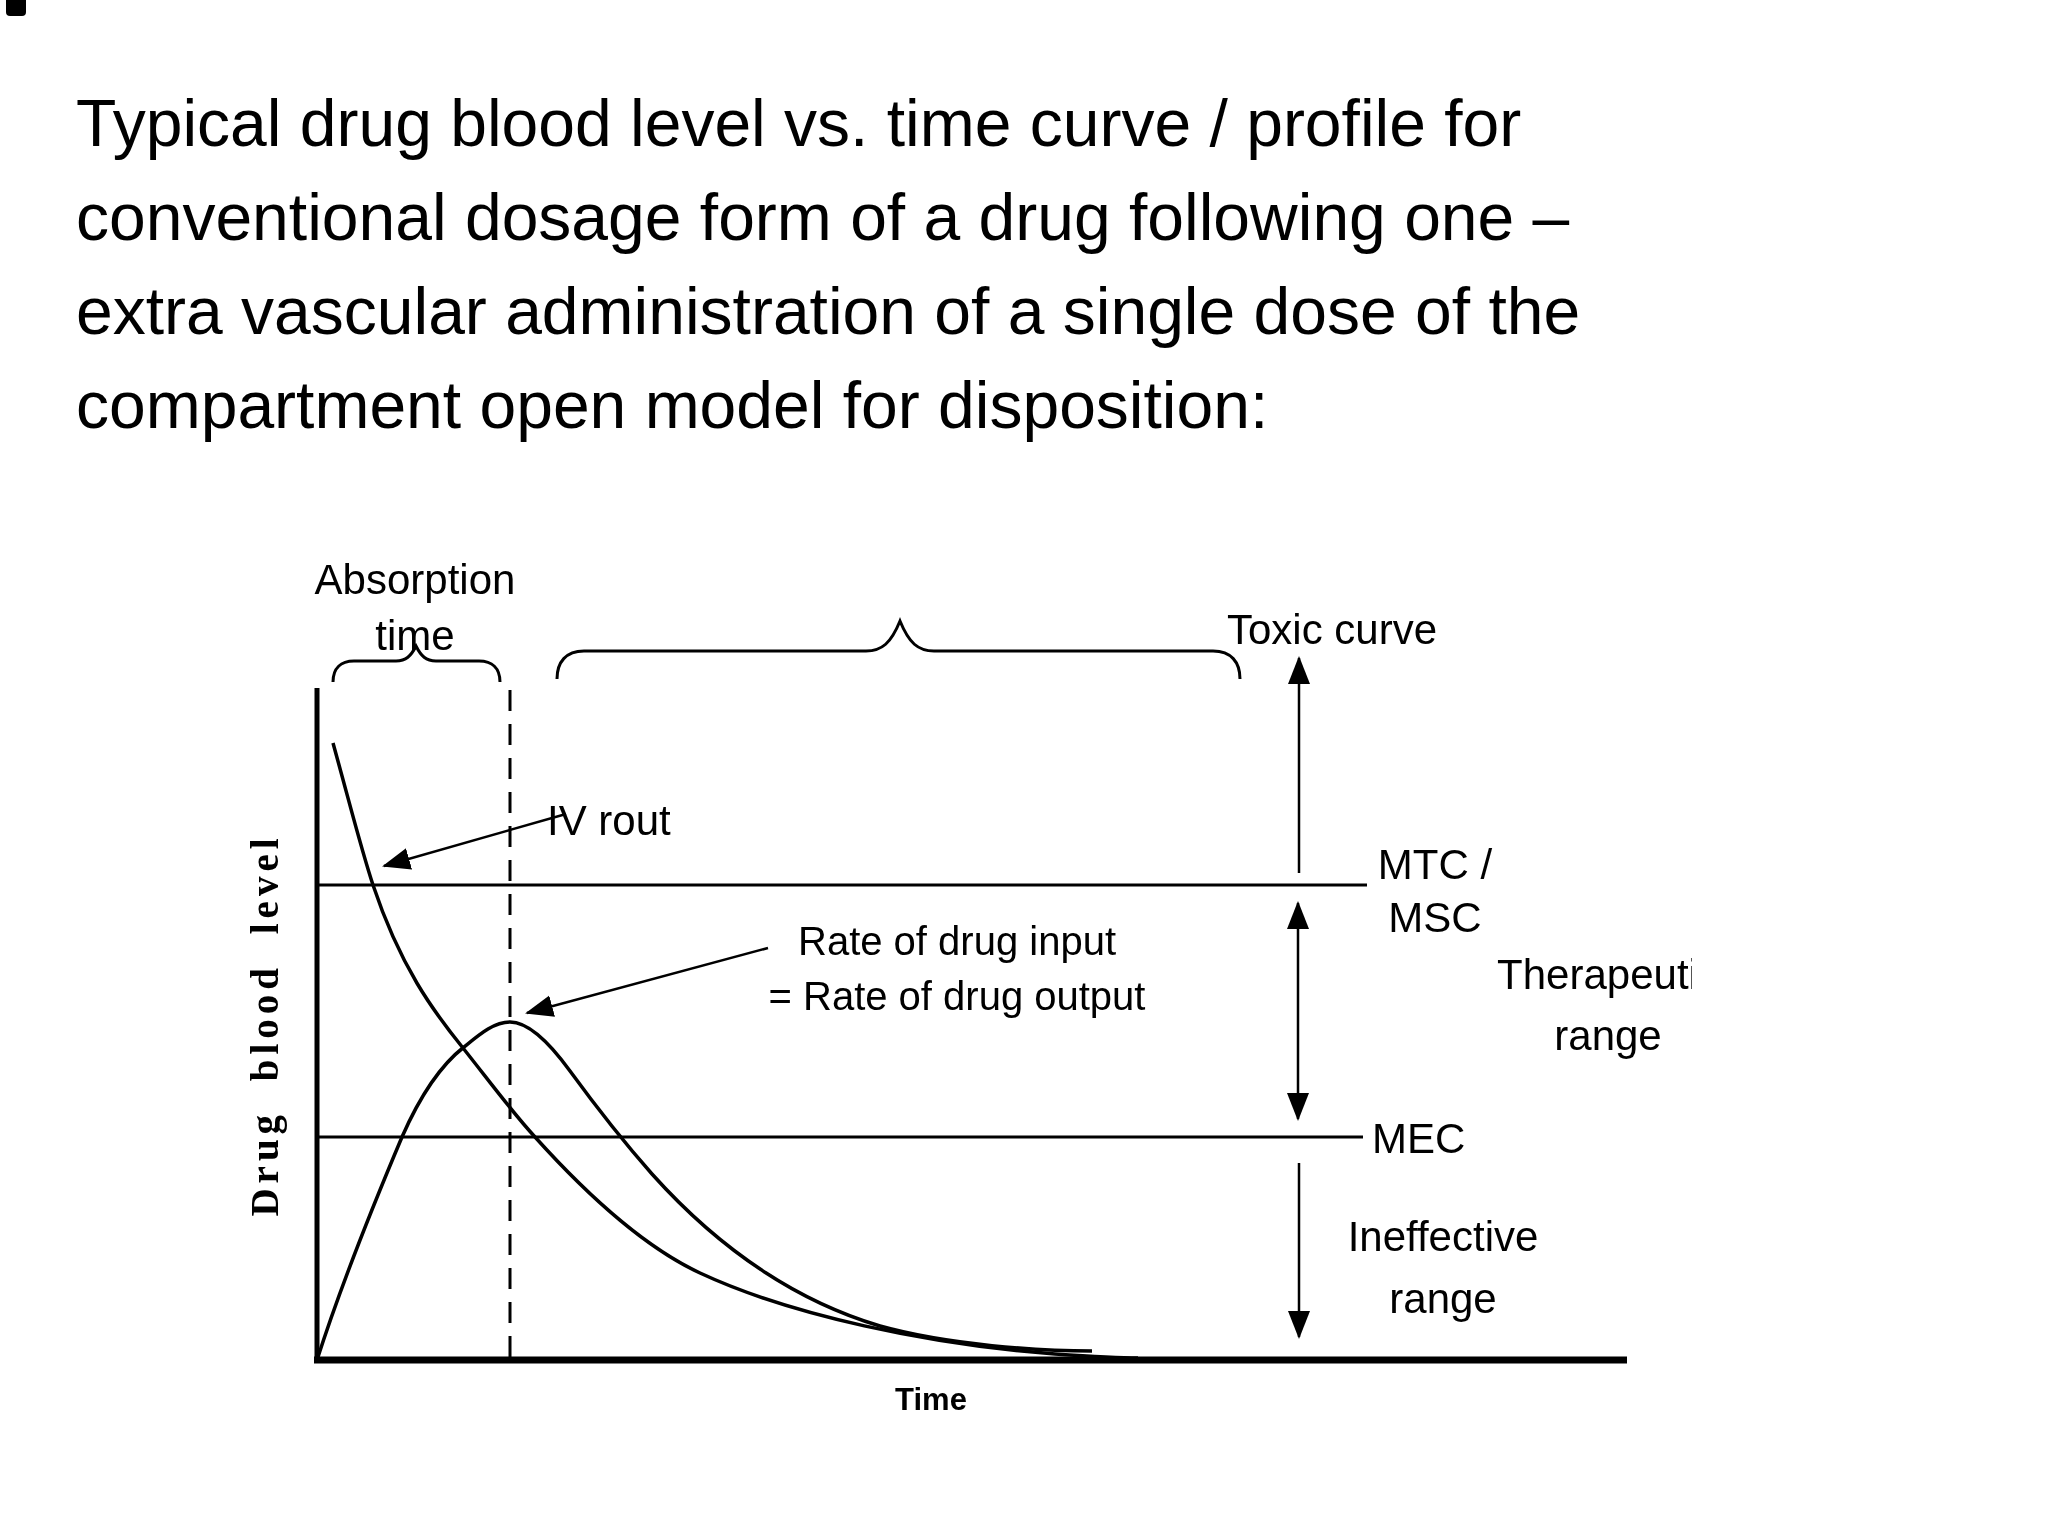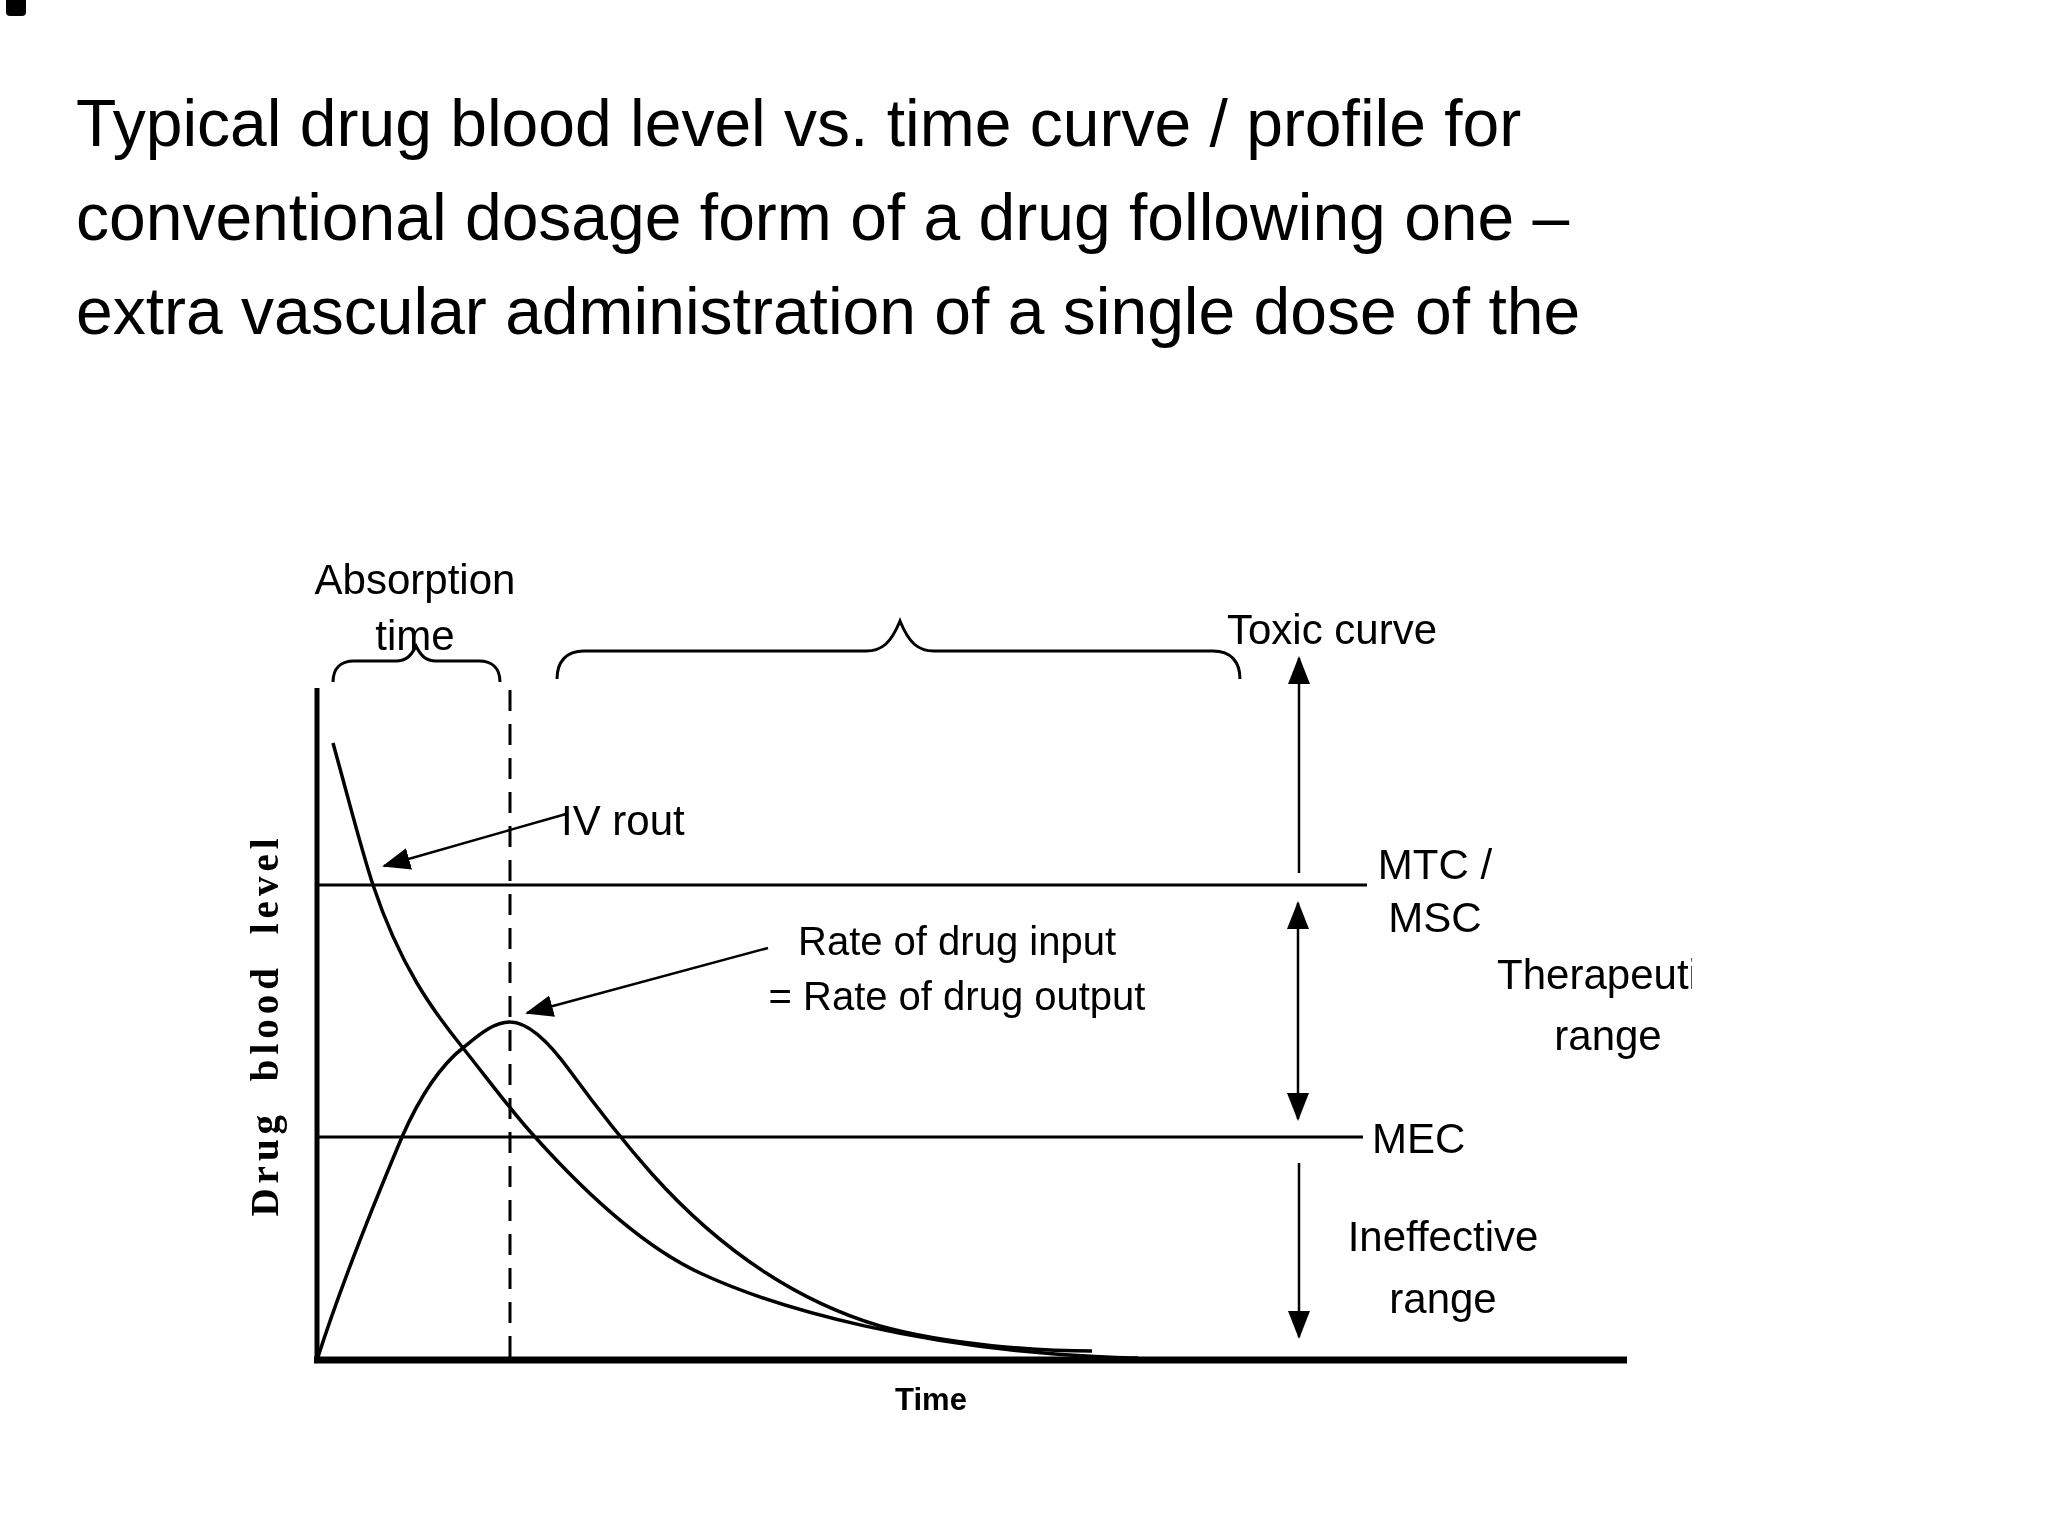--- a/index.html
+++ b/index.html
@@ -45,21 +45,21 @@
     color: #000;
     white-space: nowrap;
   }
   .lbl.centered { transform: translateX(-50%); text-align: center; }
   .lbl-absorption { left: 415px; top: 552px; line-height: 56px; }
   .lbl-toxic      { left: 1332px; top: 606px; }
   .lbl-mtc        { left: 1435px; top: 838px;  line-height: 53px; }
   .lbl-therapeutic{ left: 1584px; top: 944px;  line-height: 61px; margin-left: 24px; }
   .lbl-mec        { left: 1372px; top: 1115px; }
   .lbl-ineffective{ left: 1443px; top: 1206px; line-height: 62px; }
-  .lbl-ivrout     { left: 561px;  top: 797px; }
+  .lbl-ivrout     { left: 547px;  top: 797px; }
   .lbl-rate       { left: 957px;  top: 914px;  font-size: 40px; line-height: 55px; }
   .lbl-time       { left: 931px;  top: 1376px; font-weight: bold; font-size: 31px; }
   .lbl-ylabel {
     left: 16px; top: 1000px;
     width: 500px; height: 50px;
     text-align: center;
     transform: rotate(-90deg);
     font-family: "Liberation Serif", serif;
     font-weight: bold;
     font-size: 39px;
@@ -71,20 +71,21 @@
 <body>
 
 <div class="slide">
 
   <div class="corner-mark"></div>
 
   <div class="title">
     <div>Typical drug blood level vs. time curve / profile for</div>
     <div>conventional dosage form of a drug following one –</div>
     <div>extra vascular administration of a single dose of the</div>
+    <div>compartment open model for disposition:</div>
   </div>
 
   <svg class="diagram-svg" viewBox="0 0 2048 1536">
     <defs>
       <marker id="ah" markerWidth="30" markerHeight="26" refX="26" refY="13" orient="auto-start-reverse" markerUnits="userSpaceOnUse">
         <path d="M0,2 L28,13 L0,24 Z" fill="#000"></path>
       </marker>
     </defs>
 
     <line x1="314" y1="1360" x2="1627" y2="1360" stroke="#000" stroke-width="7"></line>

